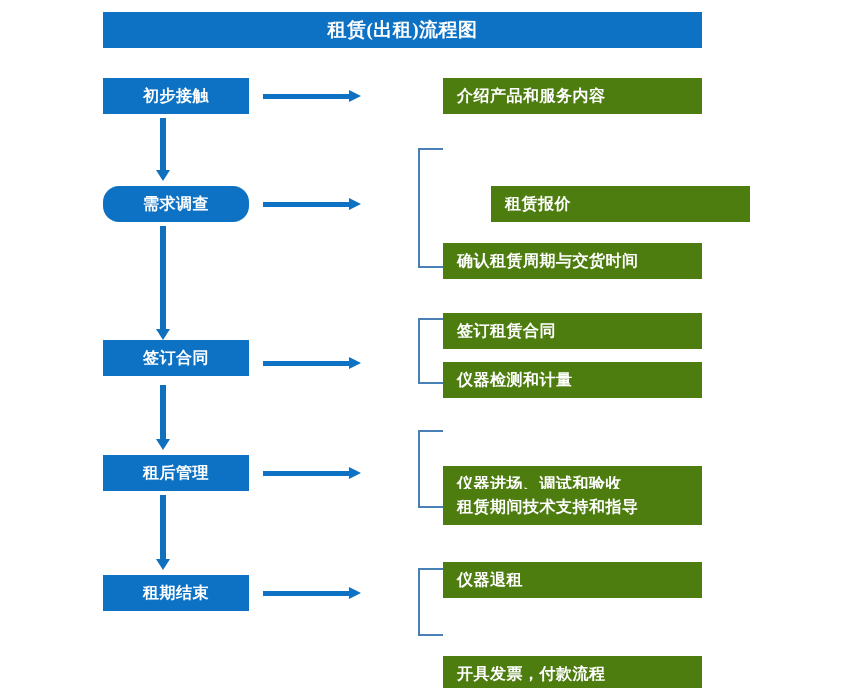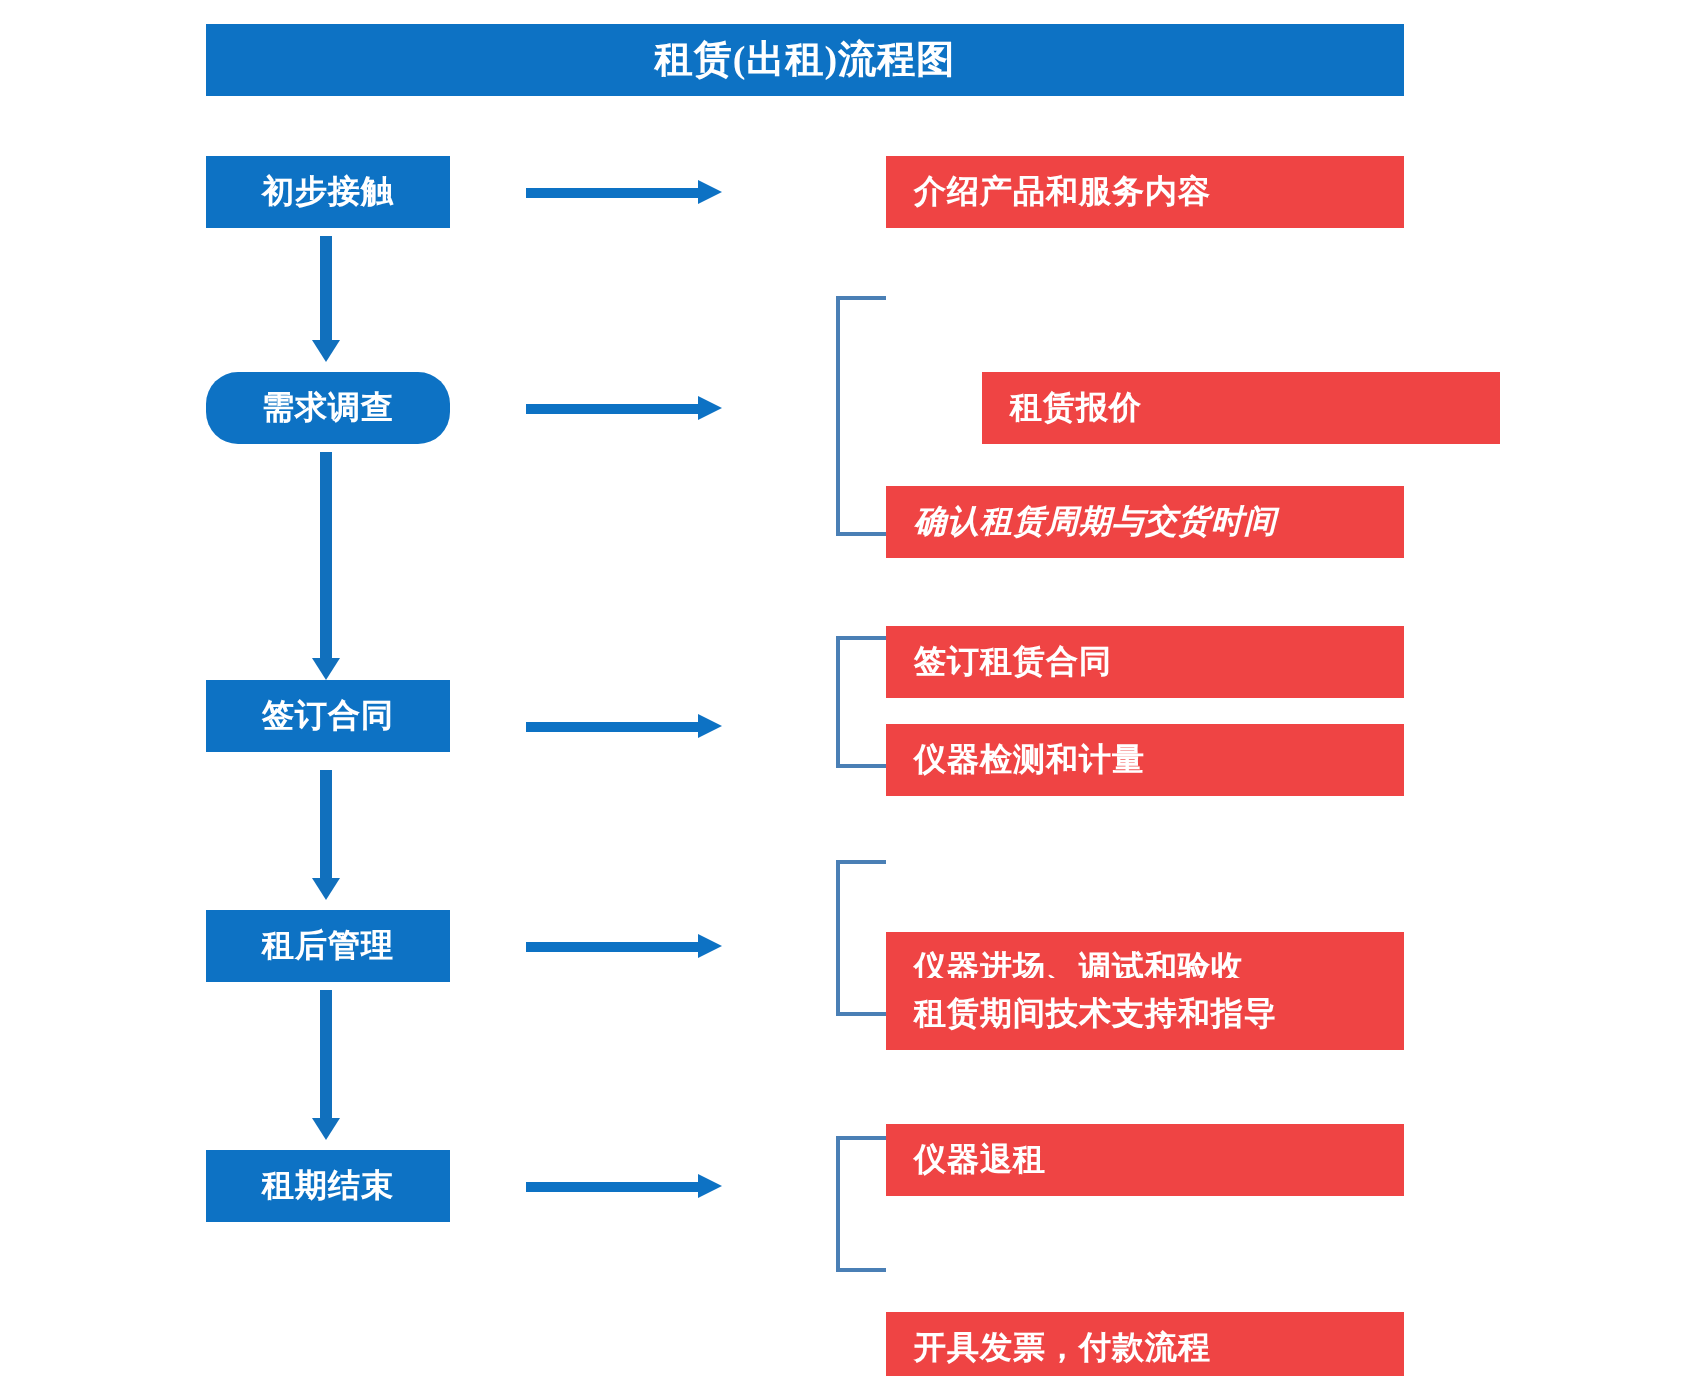--- a/index.html
+++ b/index.html
@@ -33,39 +33,39 @@
     align-items: center;
     justify-content: center;
     font-size: 19px;
     font-weight: bold;
     letter-spacing: 0.5px;
   }
 
   
   .stage-box {
     position: absolute;
-    width: 122px;
+    width: 146px;
     height: 36px;
     background: #0d72c4;
     color: #ffffff;
     display: flex;
     align-items: center;
     justify-content: center;
     font-size: 16px;
     font-weight: bold;
     letter-spacing: 0.5px;
   }
 
   
   .detail-box {
     position: absolute;
     left: 443px;
     width: 259px;
     height: 36px;
-    background: #ef4444;
+    background: #4d7c0f;
     color: #ffffff;
     display: flex;
     align-items: center;
     font-size: 16px;
     font-weight: bold;
     padding-left: 14px;
     box-sizing: border-box;
     letter-spacing: 0.5px;
   }
 
@@ -197,21 +197,21 @@
 
   <div class="bracket" style="top:430px; height:78px;"></div>
 
   <div class="bracket" style="top:568px; height:68px;"></div>
 
   <div class="detail-box" style="top:78px;">介绍产品和服务内容</div>
 
 
   <div class="detail-box" style="top:186px;margin-left:48px;">租赁报价</div>
 
-  <div class="detail-box" style="top:243px;font-style:italic;">确认租赁周期与交货时间</div>
+  <div class="detail-box" style="top:243px;">确认租赁周期与交货时间</div>
 
   <div class="detail-box" style="top:313px;">签订租赁合同</div>
 
   <div class="detail-box" style="top:362px;">仪器检测和计量</div>
 
   <div class="detail-box" style="top:423px;margin-top:43px;">仪器进场、调试和验收</div>
 
   <div class="detail-box" style="top:489px;">租赁期间技术支持和指导</div>
 
   <div class="detail-box" style="top:562px;">仪器退租</div>

